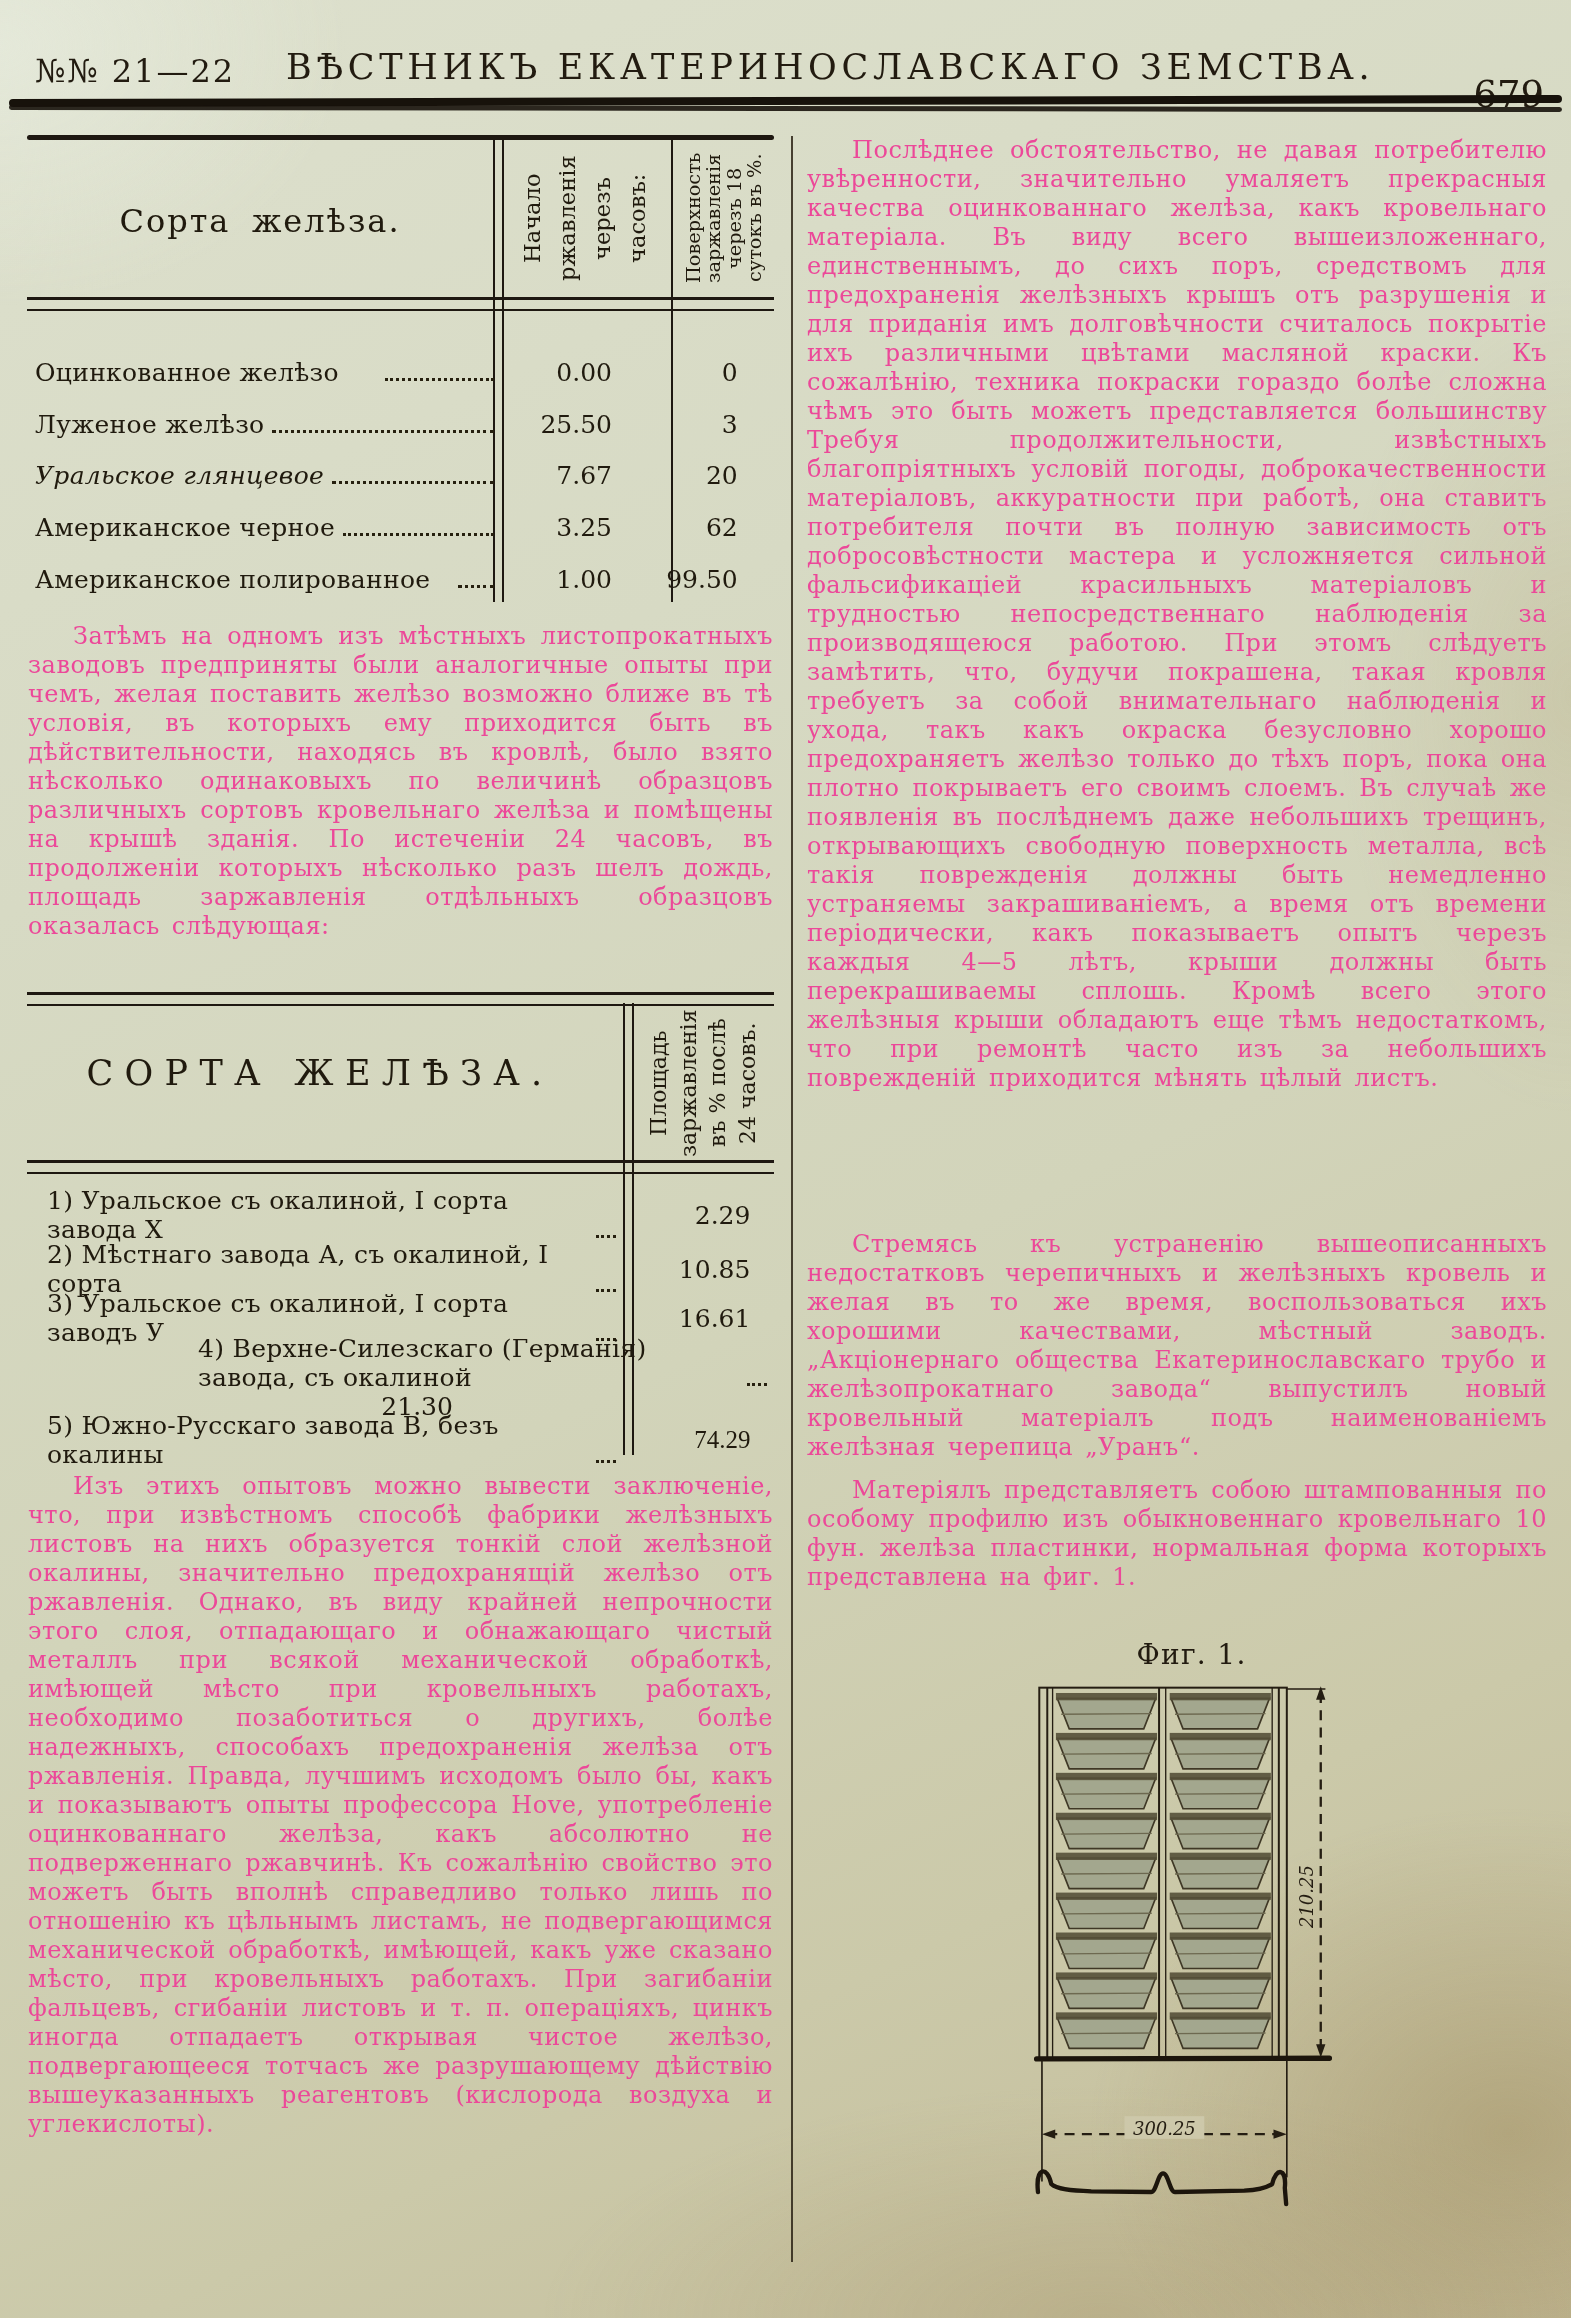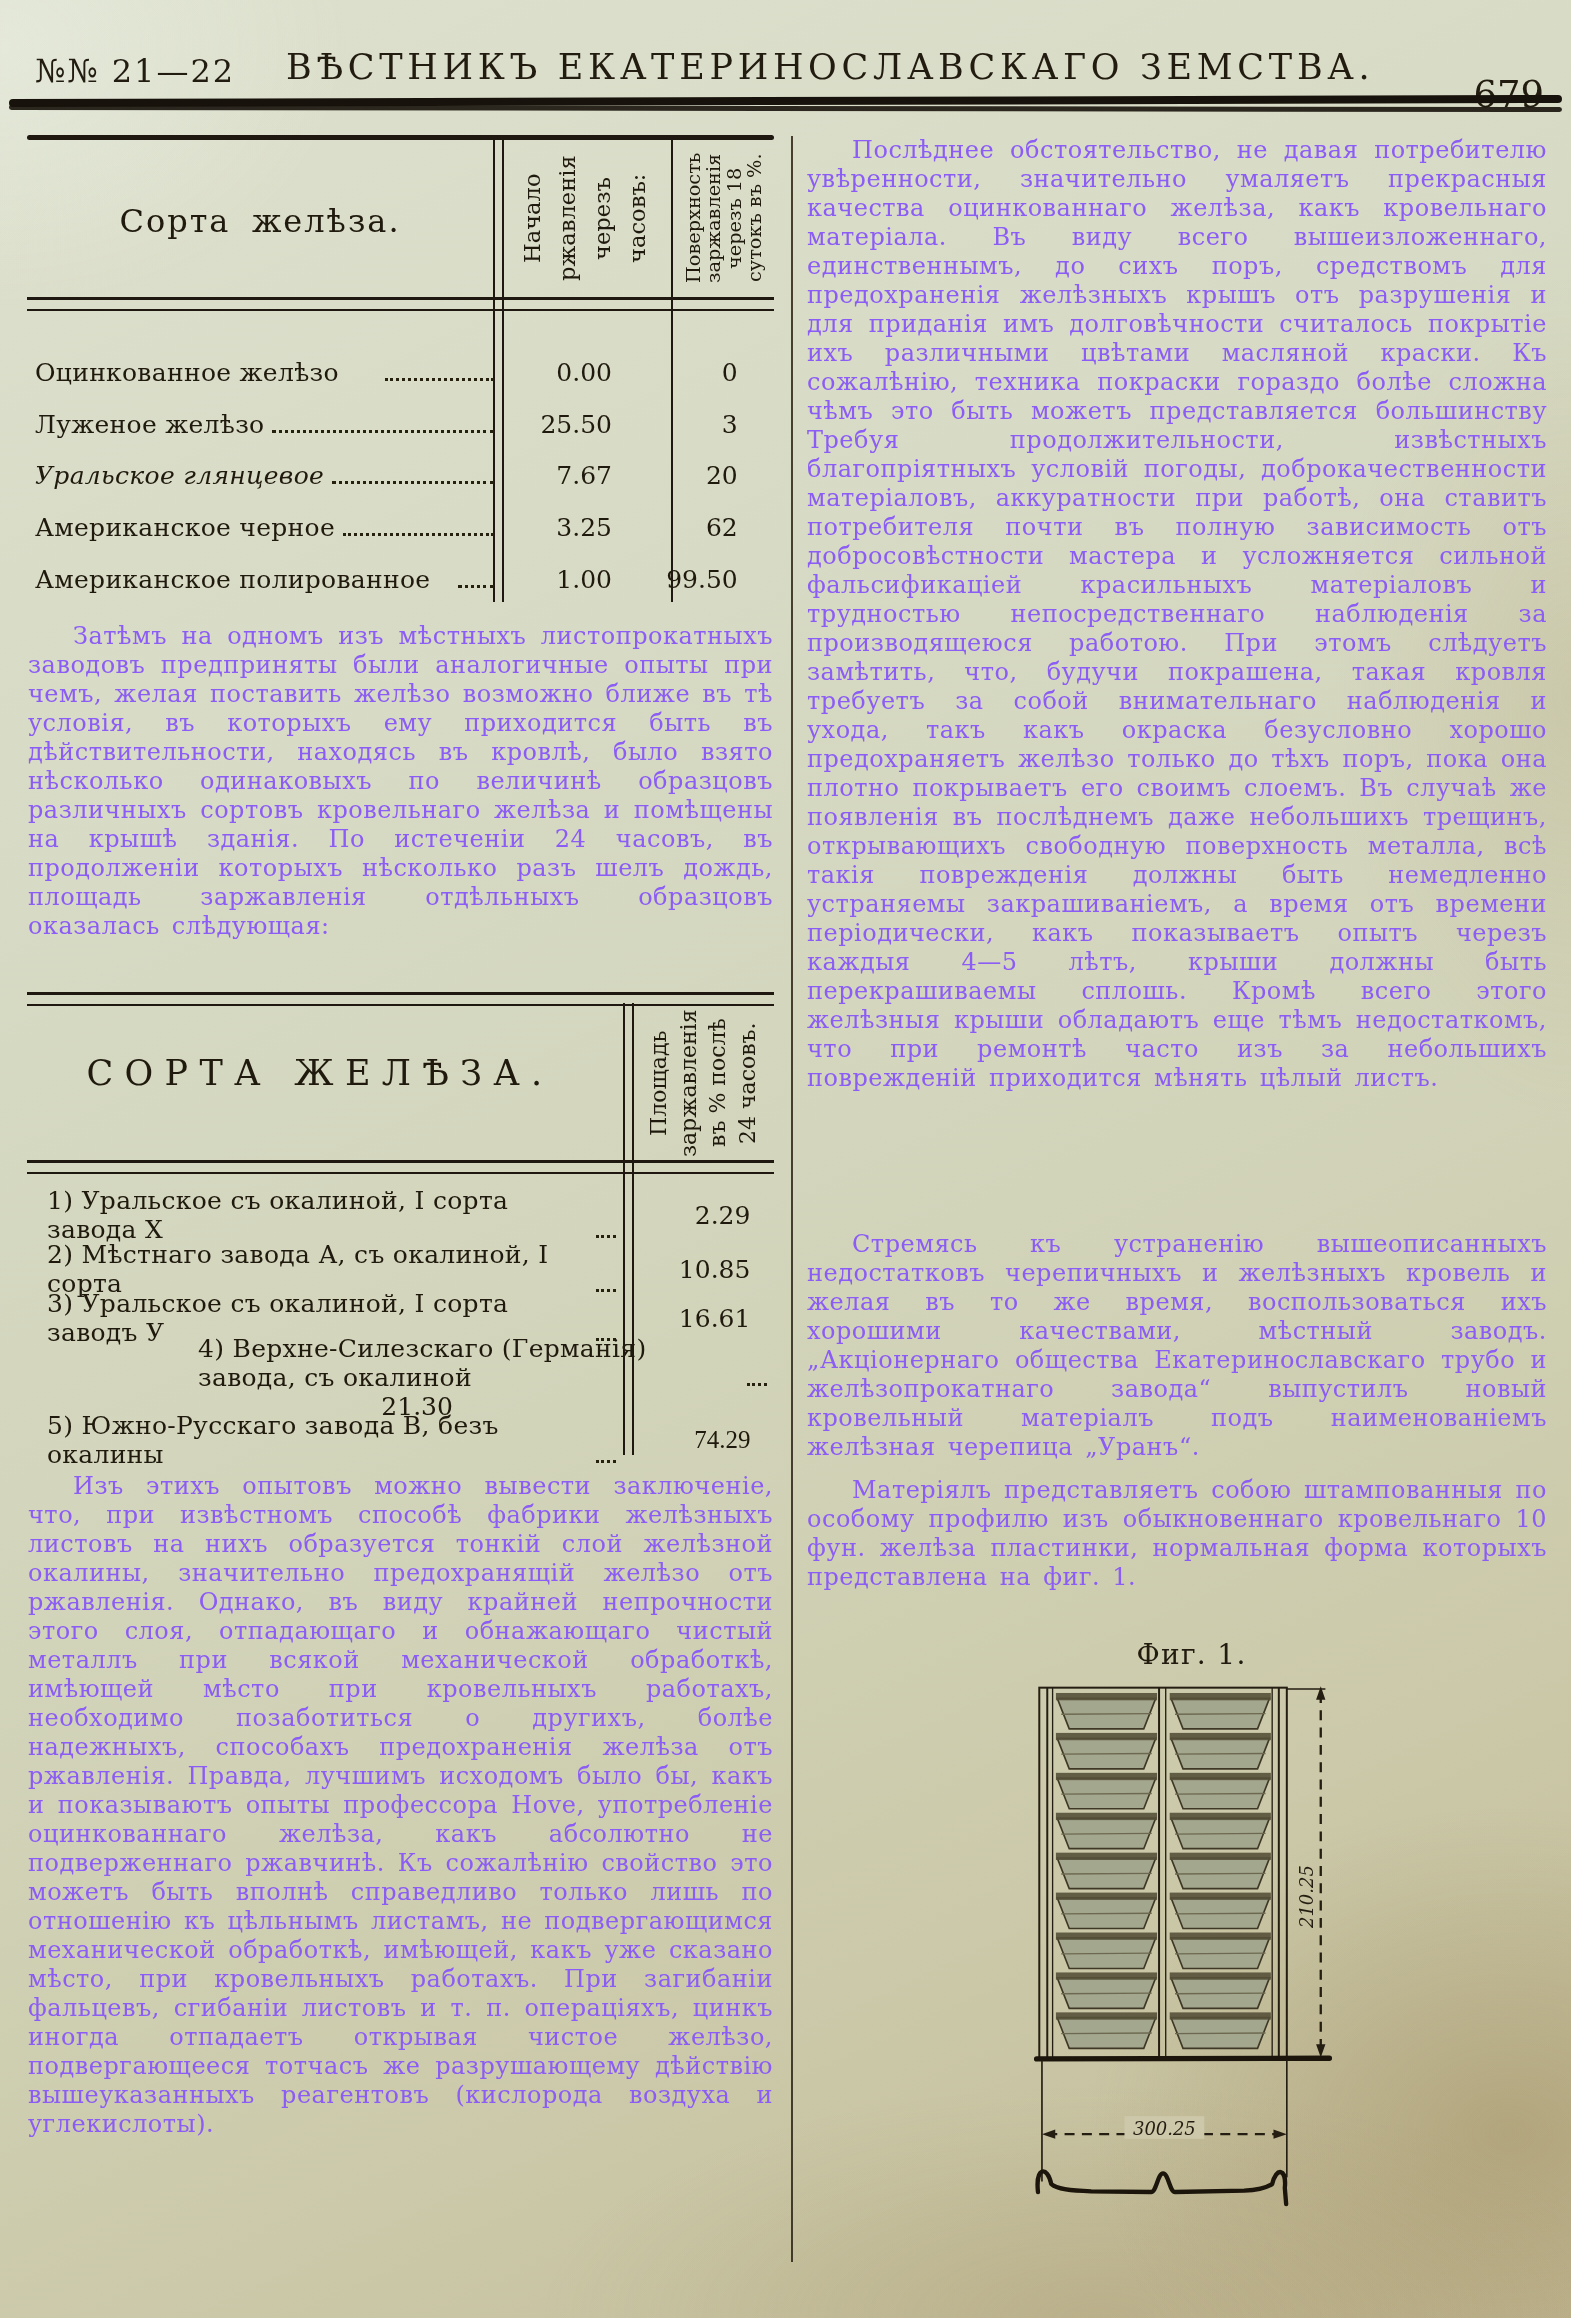--- a/index.html
+++ b/index.html
@@ -18,21 +18,21 @@
   
   .hdr-issue{left:35px;top:52px;font-size:32px;letter-spacing:2px;white-space:nowrap;}
   .hdr-title{left:286px;top:47px;width:998px;text-align:center;font-size:35px;letter-spacing:4.7px;white-space:nowrap;}
   .hdr-page{left:1418px;top:41px;width:126px;text-align:right;font-size:37px;margin-top:32px;}
   .hdr-rule1{left:9.3px;top:97px;width:1553px;height:8px;background:#17120b;transform:rotate(-.15deg);border-radius:4px;}
   .hdr-rule2{left:9.3px;top:106px;width:1553px;height:4.7px;background:#17120b;transform:rotate(.08deg);border-radius:2.7px;opacity:.9;}
   .col-divider{left:791px;top:136px;width:2px;height:2126px;background:#2b2315;opacity:.85;}
   
   .para{
     width:745px;font-size:24px;line-height:29px;text-align:justify;
-    letter-spacing:0.5px;word-spacing:4px;text-indent:45px;color:#8b5cf6;
+    letter-spacing:0.5px;word-spacing:4px;text-indent:45px;color:#ec4899;
   }
   .rp{width:740px;}
   
   .tbl{color:#201a0e;}
   .rule-thick{position:absolute;left:0;right:0;height:5.3px;background:#1e1811;border-radius:2.7px;}
   .rule-double{position:absolute;left:0;right:0;height:9.3px;border-top:3.3px solid #1e1811;border-bottom:2px solid #1e1811;}
   .vline-double{position:absolute;width:6.7px;border-left:2px solid #1e1811;border-right:2px solid #1e1811;}
   .vline-single{position:absolute;width:2px;background:#1e1811;}
   .t-head1{position:absolute;font-size:32px;letter-spacing:2px;word-spacing:9.3px;text-align:center;}
   .vert-wrap{position:absolute;display:flex;align-items:center;justify-content:center;}

